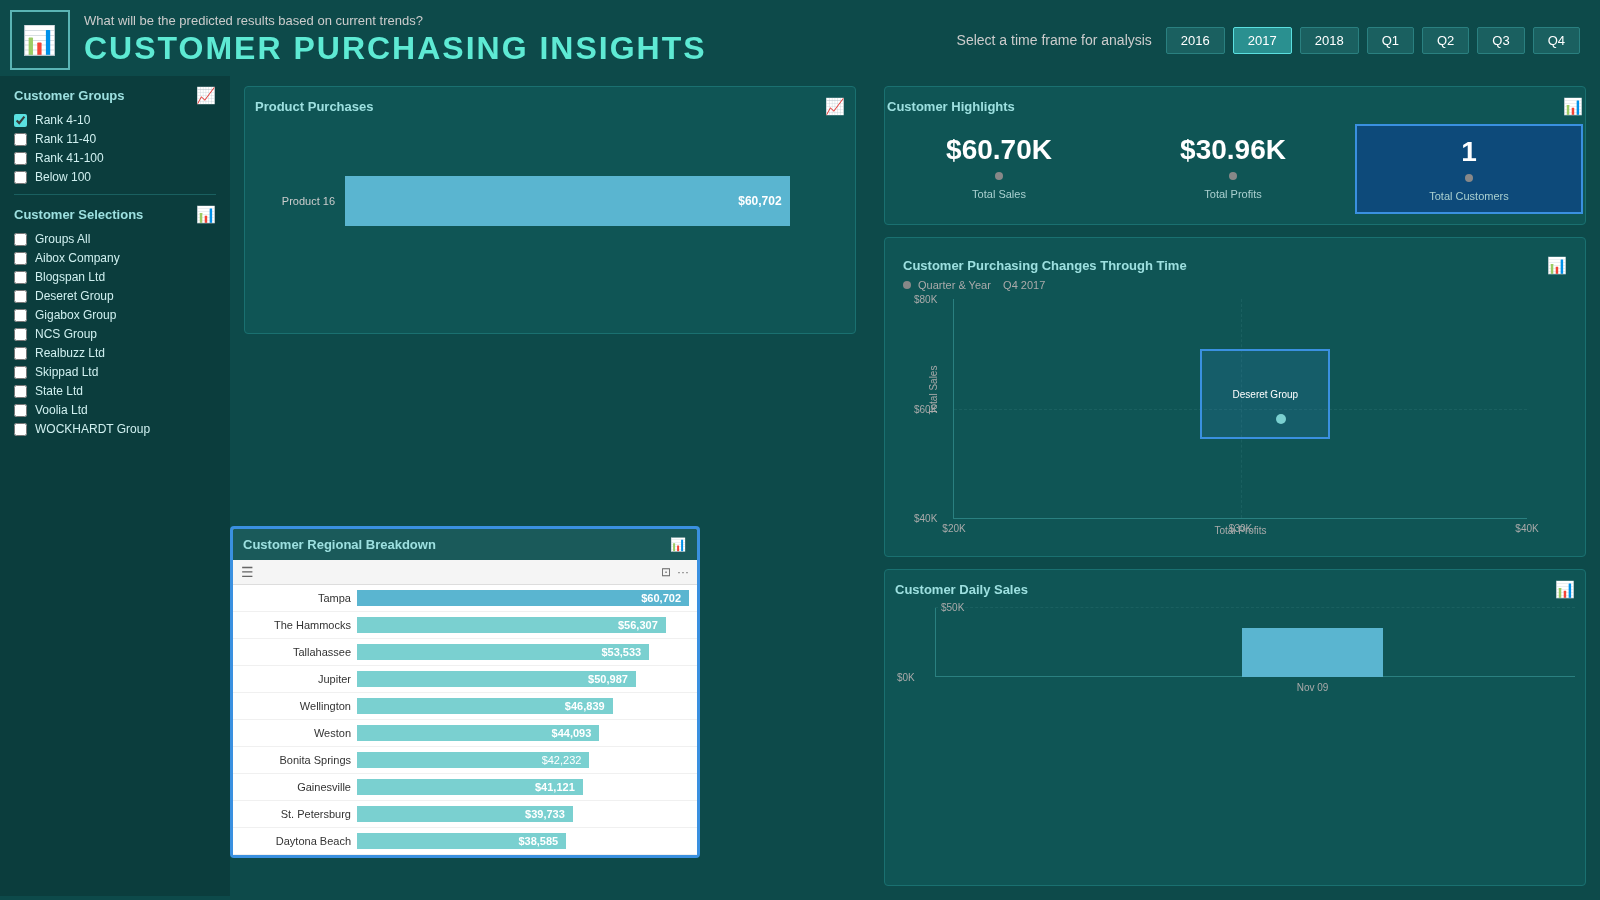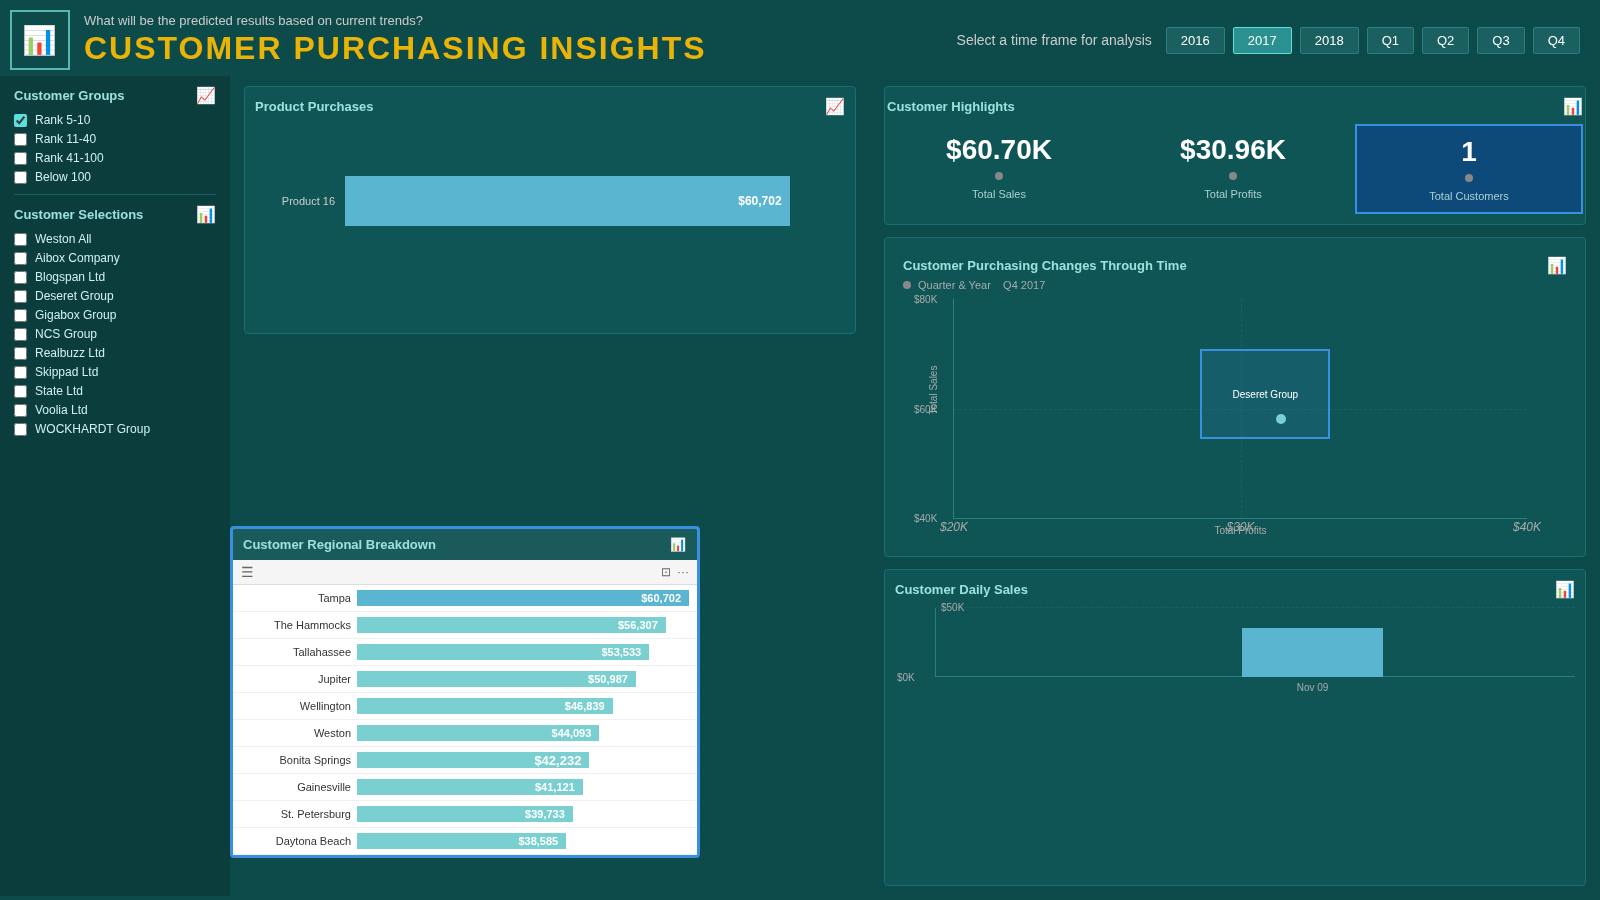--- a/index.html
+++ b/index.html
@@ -34,21 +34,21 @@
       flex: 1;
     }
     .header-question {
       font-size: 13px;
       color: #ccc;
       margin-bottom: 2px;
     }
     .header-title {
       font-size: 32px;
       font-weight: 900;
-      color: #eab308;
+      color: #5eead4;
       letter-spacing: 2px;
       text-transform: uppercase;
     }
     .header-controls {
       display: flex;
       align-items: center;
       gap: 8px;
     }
     .header-controls-label {
       font-size: 14px;
@@ -371,24 +371,23 @@
     .scatter-tick-y {
       position: absolute;
       left: -40px;
       font-size: 10px;
       color: #aaa;
       transform: translateY(-50%);
     }
     .scatter-tick-x {
       position: absolute;
       bottom: -16px;
-      font-size: 12px;
+      font-size: 10px;
       color: #aaa;
       transform: translateX(-50%);
-      font-style: italic;
     }
     .scatter-point-box {
       position: absolute;
       border: 2px solid #3a90e0;
       background: rgba(58,144,224,0.15);
       display: flex;
       align-items: center;
       justify-content: center;
     }
     .scatter-point-label {
@@ -486,21 +485,21 @@
 <div class="main">
 
   <div class="sidebar">
     <div class="sidebar-section-title">
       <span>Customer Groups</span>
       <span class="icon">📈</span>
     </div>
     <div id="groups-checkboxes">
         <div class="checkbox-item">
           <input type="checkbox" checked="" style=""> 
-          <span>Rank 5-10</span>
+          <span>Rank 4-10</span>
         </div>
         <div class="checkbox-item">
           <input type="checkbox" style=""> 
           <span>Rank 11-40</span>
         </div>
         <div class="checkbox-item">
           <input type="checkbox" style=""> 
           <span>Rank 41-100</span>
         </div>
         <div class="checkbox-item">
@@ -509,21 +508,21 @@
         </div>
       </div>
     <div class="sidebar-divider"></div>
     <div class="sidebar-section-title">
       <span>Customer Selections</span>
       <span class="icon">📊</span>
     </div>
     <div id="selections-checkboxes">
         <div class="checkbox-item">
           <input type="checkbox" style=""> 
-          <span>Weston All</span>
+          <span>Groups All</span>
         </div>
         <div class="checkbox-item">
           <input type="checkbox" style=""> 
           <span>Aibox Company</span>
         </div>
         <div class="checkbox-item">
           <input type="checkbox" style=""> 
           <span>Blogspan Ltd</span>
         </div>
         <div class="checkbox-item">
@@ -635,21 +634,21 @@
       <div class="regional-bar-wrap">
         <div class="regional-bar" style="width:73%;position:relative;min-width:20px;">
           <span class="regional-value" style="position:relative;right:auto;color:#fff;font-size:11px;font-weight:600;padding:0 4px;">$44,093</span>
         </div>
       </div>
     </div>
             <div class="regional-row">
       <span class="regional-city">Bonita Springs</span>
       <div class="regional-bar-wrap">
         <div class="regional-bar" style="width:70%;position:relative;min-width:20px;">
-          <span class="regional-value" style="position:relative;right:auto;color:#fff;font-size:13px;font-weight:700;padding:0 4px;">$42,232</span>
+          <span class="regional-value" style="position:relative;right:auto;color:#fff;font-size:11px;font-weight:400;padding:0 4px;">$42,232</span>
         </div>
       </div>
     </div>
             <div class="regional-row">
       <span class="regional-city">Gainesville</span>
       <div class="regional-bar-wrap">
         <div class="regional-bar" style="width:68%;position:relative;min-width:20px;">
           <span class="regional-value" style="position:relative;right:auto;color:#fff;font-size:11px;font-weight:600;padding:0 4px;">$41,121</span>
         </div>
       </div>

